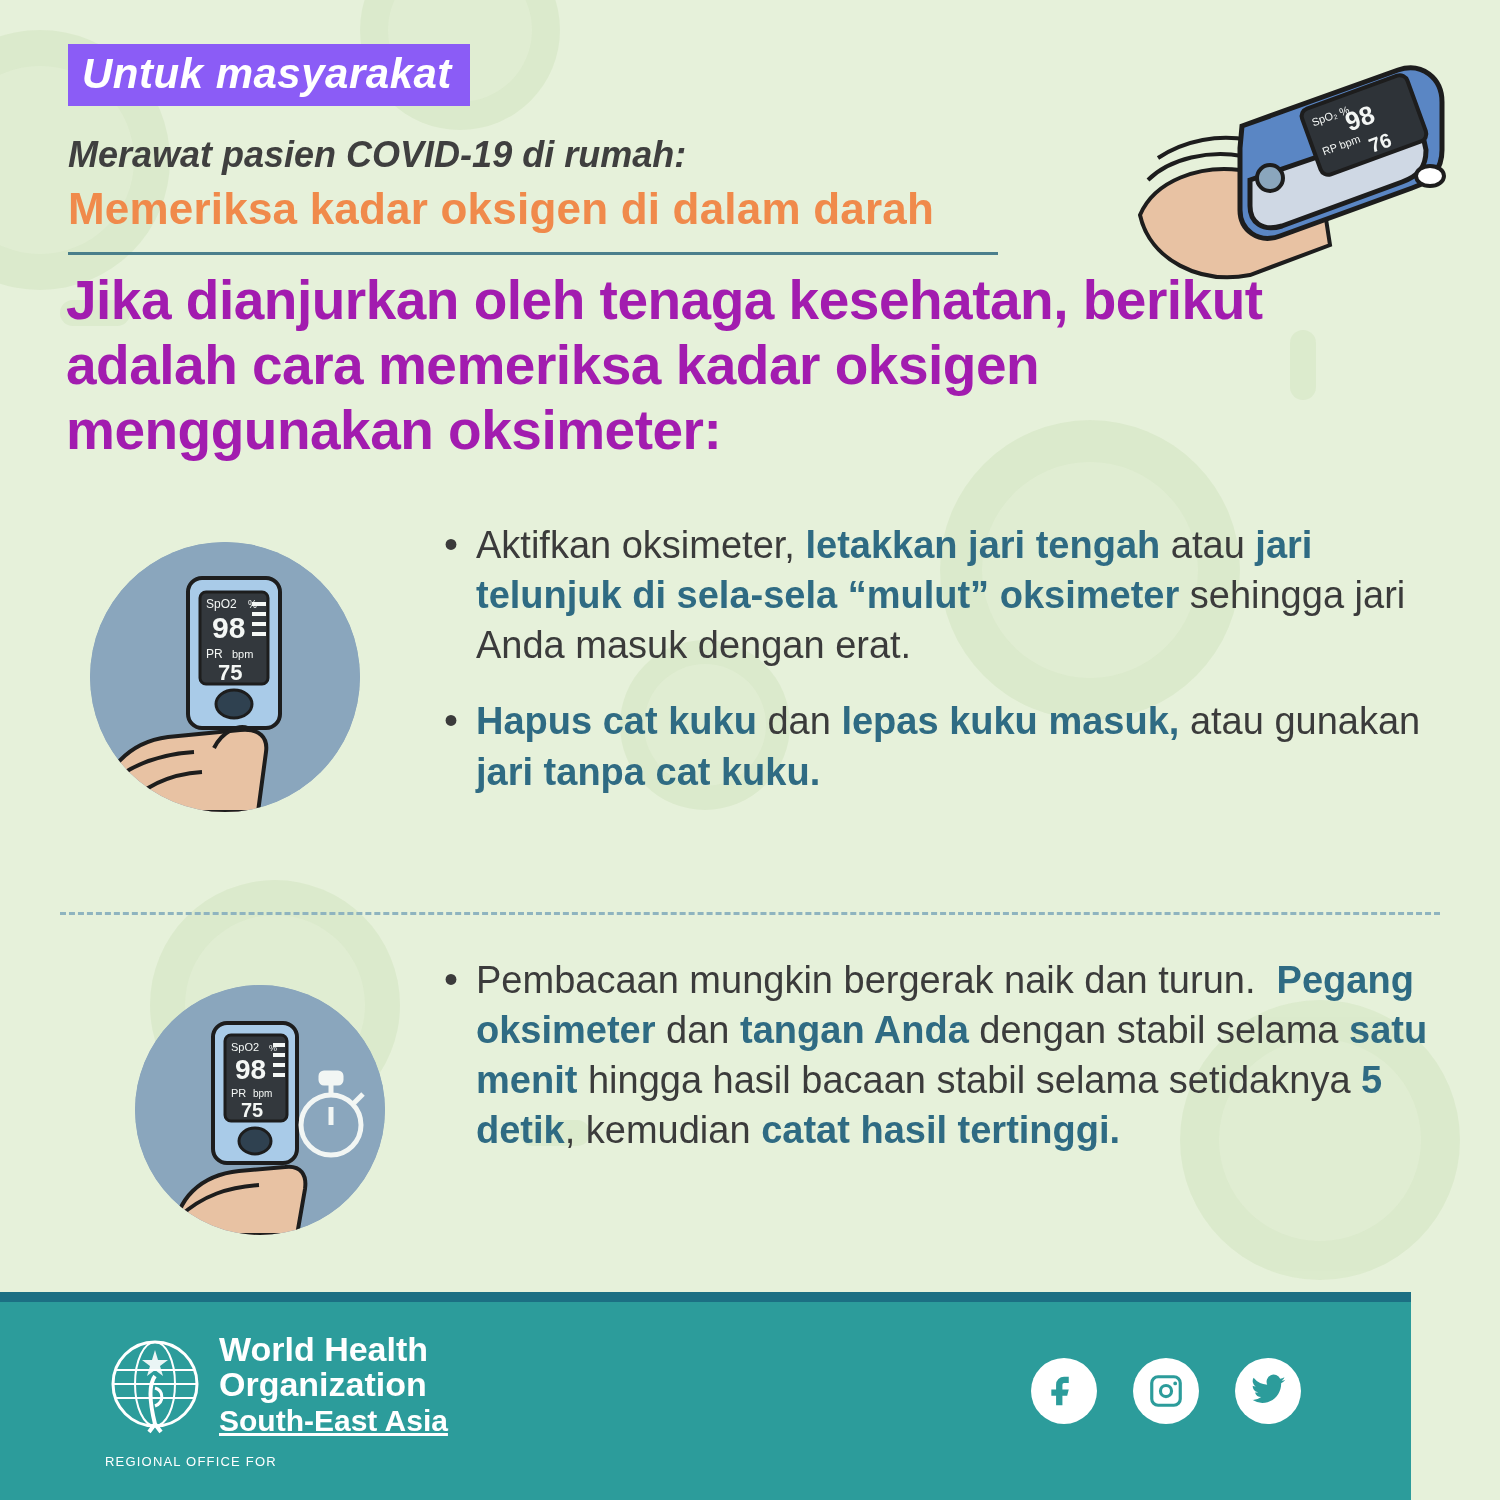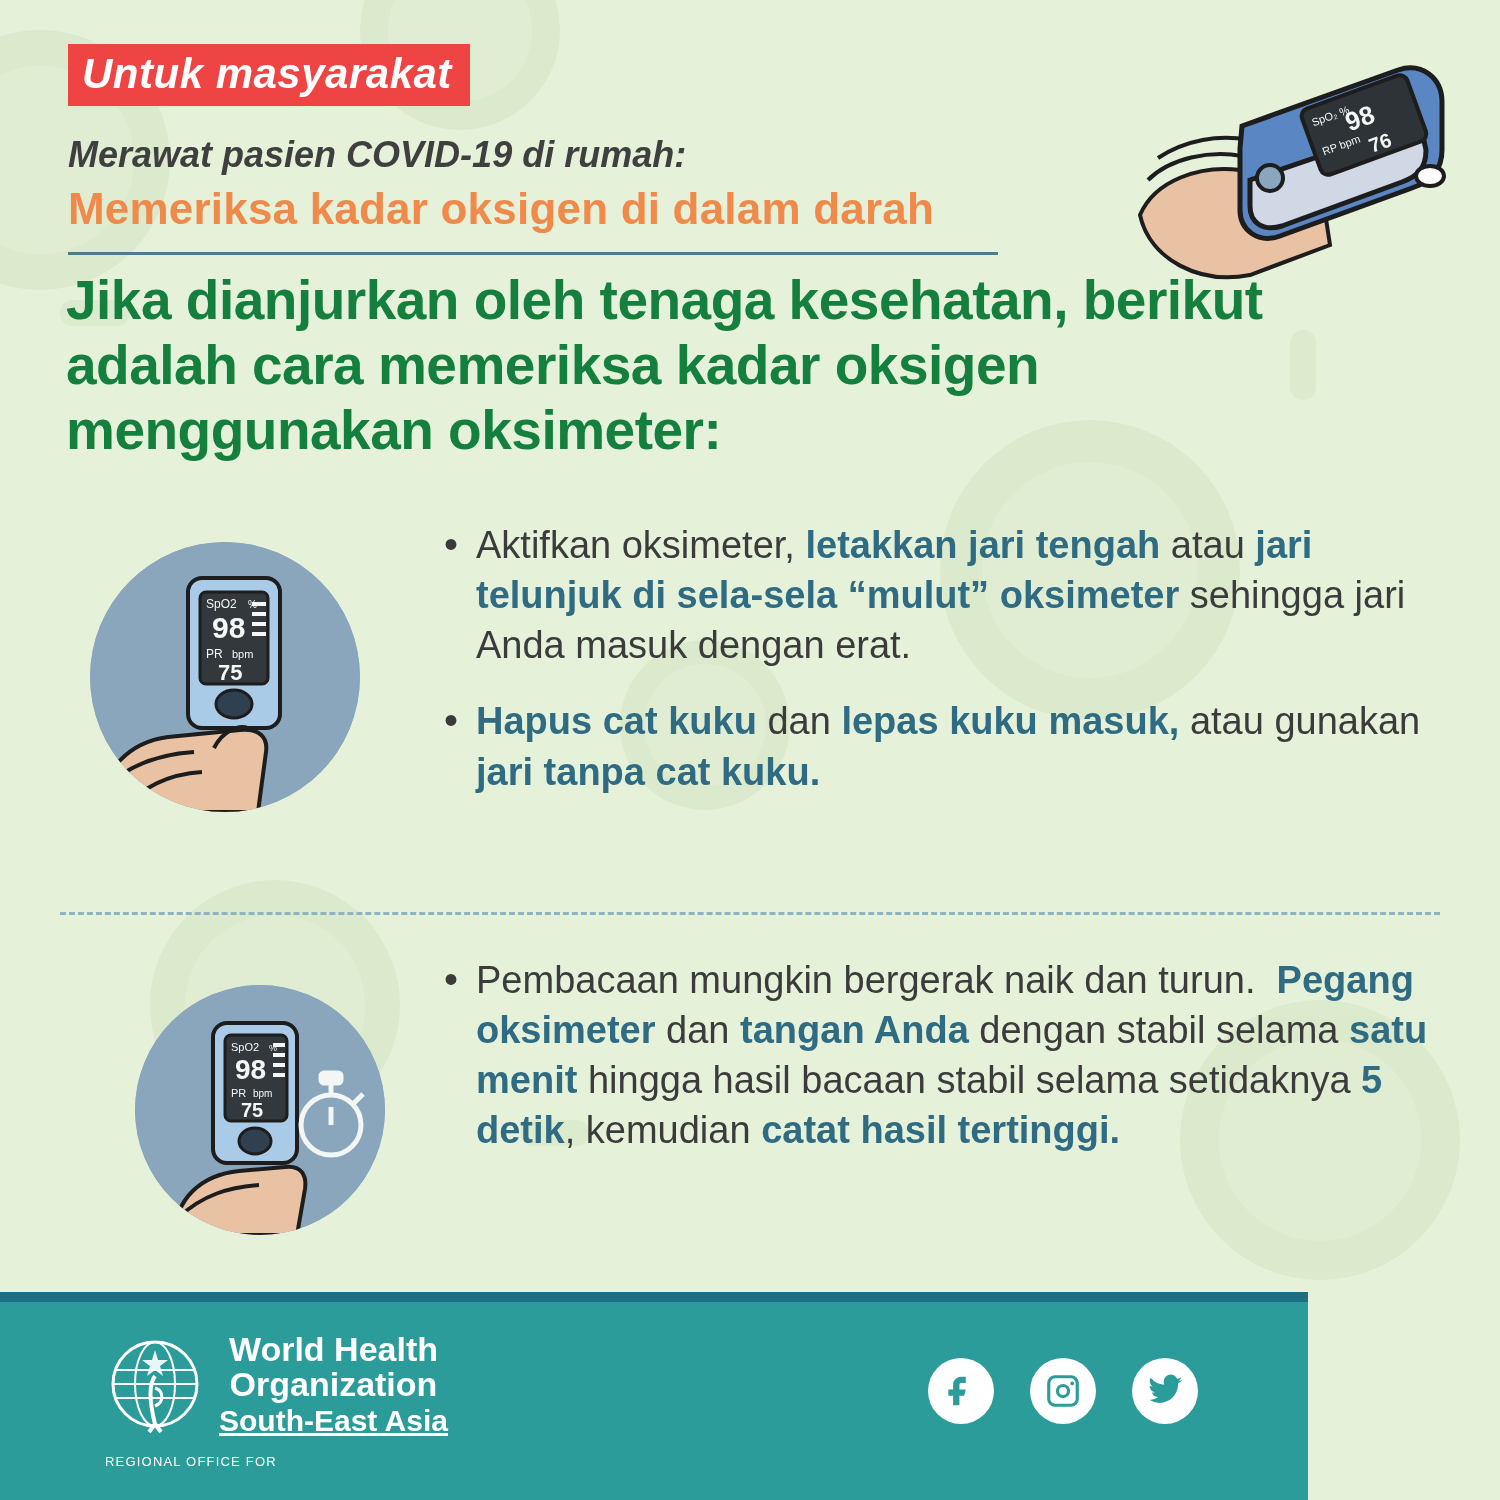--- a/index.html
+++ b/index.html
@@ -38,21 +38,21 @@
   }
 
   
   .header {
     position: absolute;
     left: 68px; top: 44px; width: 1000px;
     z-index: 5;
   }
   .tag {
     display: inline-block;
-    background: #ef4444;
+    background: #8b5cf6;
     color: #ffffff;
     font-style: italic;
     font-weight: bold;
     font-size: 42px;
     letter-spacing: .5px;
     padding: 6px 18px 8px 14px;
   }
   .sub1 {
     margin-top: 28px;
     color: #3f3f3f;
@@ -71,21 +71,21 @@
     margin-top: 18px;
     width: 930px; height: 3px;
     background: #2f6b7e;
     opacity: .85;
   }
 
   
   .headline {
     position: absolute;
     left: 66px; top: 268px; width: 1300px;
-    color: #15803d;
+    color: #a21caf;
     font-weight: bold;
     font-size: 55px;
     line-height: 1.18;
     letter-spacing: -.5px;
     z-index: 5;
   }
 
   
   .section {
     position: absolute;
@@ -138,25 +138,24 @@
     position: absolute;
     right: 40px; top: 30px;
     width: 330px; height: 280px;
     z-index: 4;
   }
 
   
   .footer {
     position: absolute;
     left: 0; bottom: 0;
-    width: 1308px; height: 208px;
+    width: 1411px; height: 208px;
     background: #2c9c9b;
     border-top: 10px solid #1c6f83;
     z-index: 6;
-    text-align: center;
   }
   .who-logo {
     position: absolute;
     left: 105px; top: 30px;
     display: flex;
     align-items: flex-start;
     gap: 14px;
   }
   .who-text {
     color: #ffffff;

